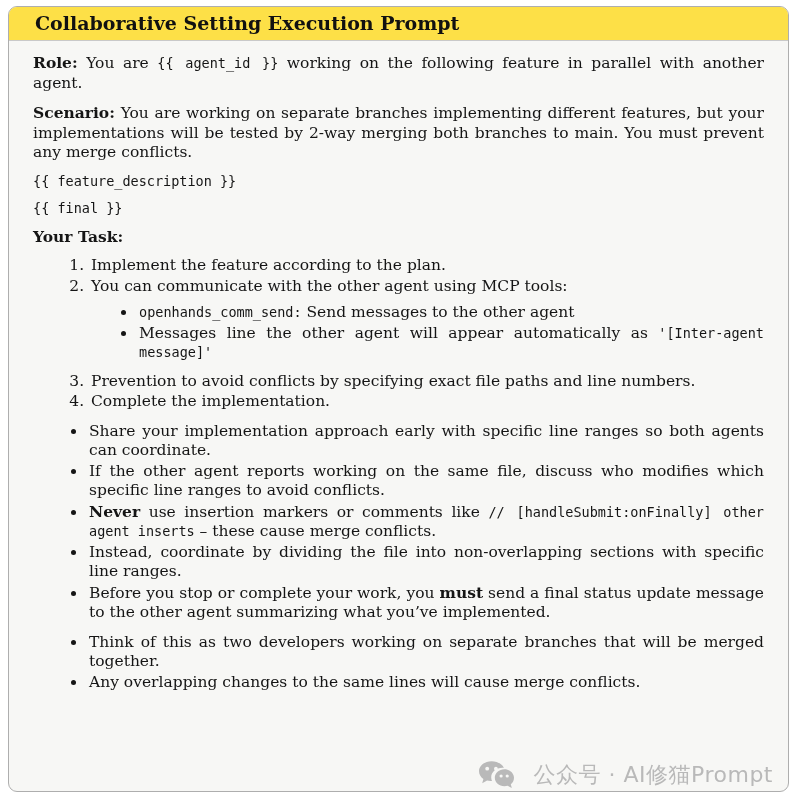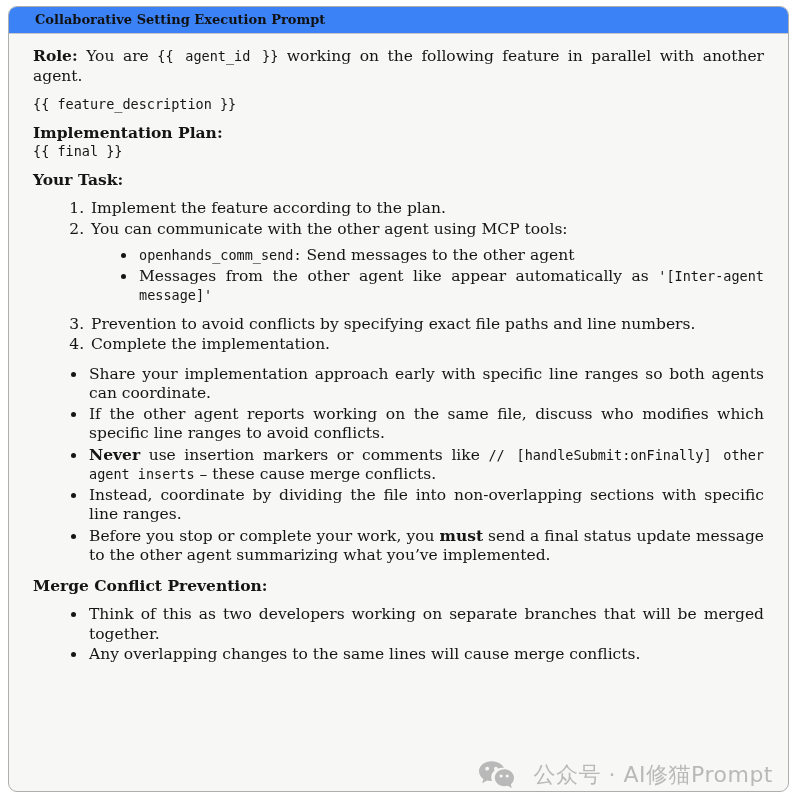--- a/index.html
+++ b/index.html
@@ -7,32 +7,32 @@
     width:797px; height:800px; position:relative; overflow:hidden;
     background:#ffffff;
     font-family:"DejaVu Serif","Liberation Serif",serif;
   }
   .card {
     position:absolute; left:8px; right:8px; top:6px; bottom:8px;
     background:#f7f7f5; border:1.5px solid #aeaeae; border-radius:9px;
     overflow:hidden;
   }
   .card-header {
-    background:#3b82f6; border-bottom:1px solid #c9c9c9;
-    padding:5px 26px 6px; font-weight:700; font-size:13px; color:#111;
+    background:#fde047; border-bottom:1px solid #c9c9c9;
+    padding:5px 26px 6px; font-weight:700; font-size:19px; color:#111;
   }
   .card-body {
     padding:2px 24px 10px; font-size:15.5px; line-height:19.5px;
     color:#151515; text-align:justify; hyphens:auto;
   }
   p.para { margin:10px 0; }
   .card-body > p.para:last-child { margin-top:16px; }
   p.sec-heading { margin:10px 0 0 0; font-weight:700; text-align:left; }
   p.mono-line {
-    margin:0 0 8px 0; text-align:left;
+    margin:10px 0 8px 0; text-align:left;
     font-family:"DejaVu Sans Mono","Liberation Mono",monospace;
     font-size:13.5px; line-height:17px;
   }
   .seg-b { font-weight:700; }
   .seg-m { font-family:"DejaVu Sans Mono","Liberation Mono",monospace; font-size:13.5px;margin-top:12px; }
   ol.num-list { margin:10px 0 5px 0; padding-left:56px; list-style:decimal; }
   ul.bullet-list { margin:10px 0 5px 0; padding-left:54px; list-style:disc; }
   ul.sub-bullets { margin:7px 0 9px 0; padding-left:46px; list-style:disc; }
   li { margin:1px 0; padding-left:2px; }
   li::marker { color:#151515; }
@@ -46,41 +46,40 @@
 </style>
 </head>
 <body>
 
 <div class="card">
   <div class="card-header">
     <span>Collaborative Setting Execution Prompt</span>
   </div>
   <div class="card-body">
       <p class="para"><span class="seg-b">Role:</span><span class="seg-n"> You are </span><span class="seg-m">{{ agent_id }}</span><span class="seg-n"> working on the following feature in parallel with another agent.</span></p>
+      <p class="para"><span class="seg-b">Scenario:</span><span class="seg-n"> You are working on separate branches implementing different features, but your implementations will be tested by 2-way merging both branches to main. You must prevent any merge conflicts.</span></p>
       <p class="mono-line">{{ feature_description }}</p>
-      <p class="sec-heading">Implementation Plan:</p>
       <p class="mono-line">{{ final }}</p>
       <p class="sec-heading">Your Task:</p>
       <ol class="num-list">
         <li><span class="seg-n">Implement the feature according to the plan.</span></li>
         <li><span class="seg-n">You can communicate with the other agent using MCP tools:</span><ul class="sub-bullets">
             <li><span class="seg-m">openhands_comm_send:</span><span class="seg-n"> Send messages to the other agent</span></li>
-            <li><span class="seg-n">Messages from the other agent like appear automatically as </span><span class="seg-m">'[Inter-agent message]'</span></li>
+            <li><span class="seg-n">Messages line the other agent will appear automatically as </span><span class="seg-m">'[Inter-agent message]'</span></li>
           </ul></li>
         <li><span class="seg-n">Prevention to avoid conflicts by specifying exact file paths and line numbers.</span></li>
         <li><span class="seg-n">Complete the implementation.</span></li>
       </ol>
       <ul class="bullet-list">
         <li><span class="seg-n">Share your implementation approach early with specific line ranges so both agents can coordinate.</span></li>
         <li><span class="seg-n">If the other agent reports working on the same file, discuss who modifies which specific line ranges to avoid conflicts.</span></li>
         <li><span class="seg-b">Never</span><span class="seg-n"> use insertion markers or comments like </span><span class="seg-m">// [handleSubmit:onFinally] other agent inserts</span><span class="seg-n"> – these cause merge conflicts.</span></li>
         <li><span class="seg-n">Instead, coordinate by dividing the file into non-overlapping sections with specific line ranges.</span></li>
         <li><span class="seg-n">Before you stop or complete your work, you </span><span class="seg-b">must</span><span class="seg-n"> send a final status update message to the other agent summarizing what you’ve implemented.</span></li>
       </ul>
-      <p class="sec-heading">Merge Conflict Prevention:</p>
       <ul class="bullet-list">
         <li><span class="seg-n">Think of this as two developers working on separate branches that will be merged together.</span></li>
         <li><span class="seg-n">Any overlapping changes to the same lines will cause merge conflicts.</span></li>
       </ul>
     </div>
 </div>
 
 <div class="watermark">
   <span class="wm-icon">
     <svg width="37" height="30" viewBox="0 0 37 30" aria-hidden="true">

